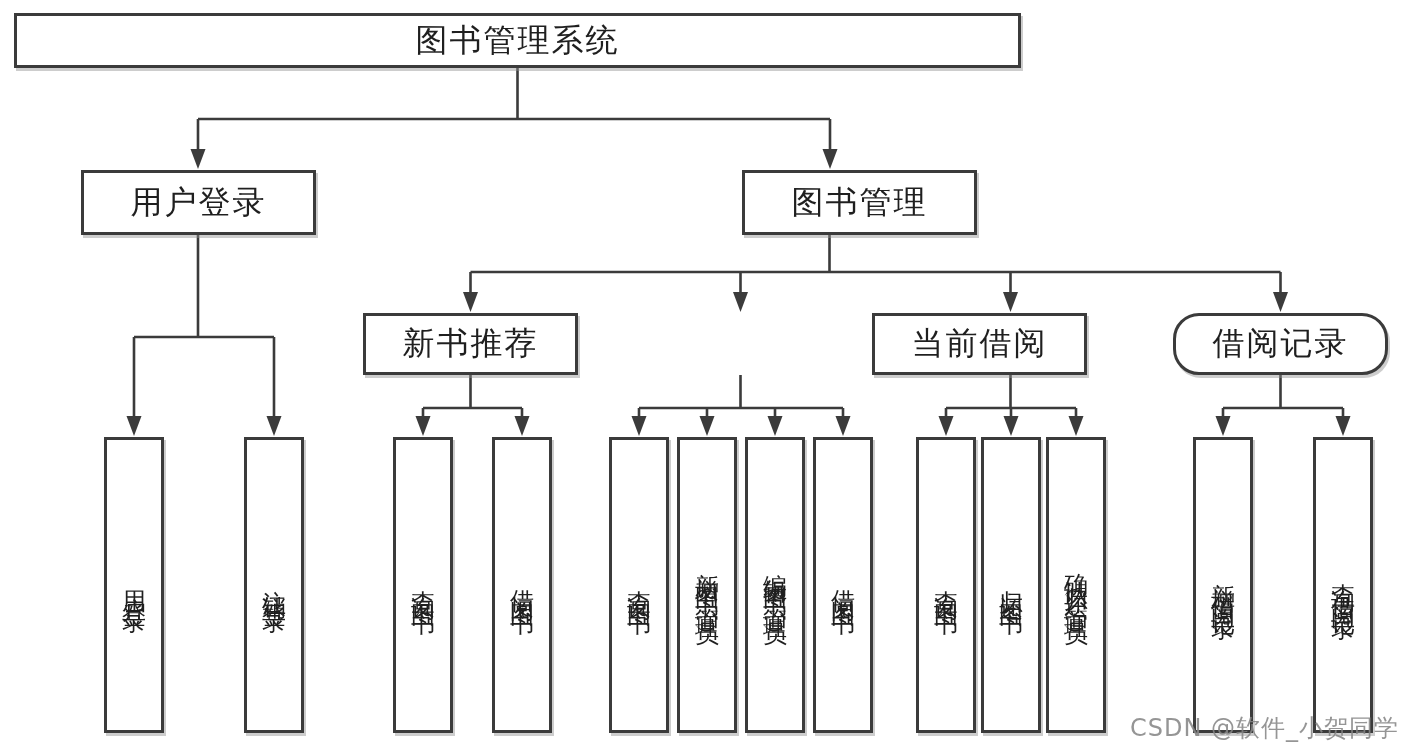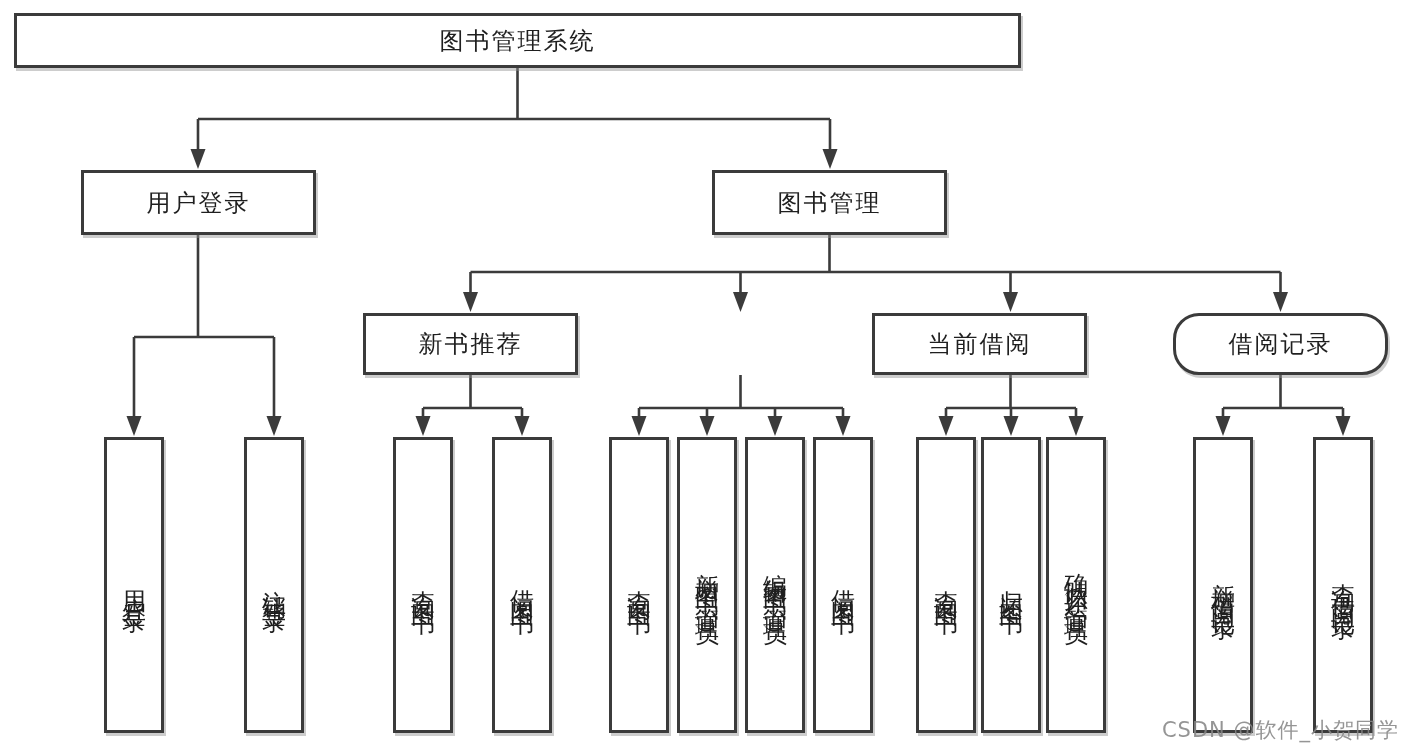--- a/index.html
+++ b/index.html
@@ -32,40 +32,40 @@
     position: absolute;
     background: #ffffff;
     border: 3px solid #3b3b3b;
     box-shadow: 2px 3px 0 rgba(145,145,145,0.45);
     display: flex;
     align-items: center;
     justify-content: center;
     color: #1f1f1f;
     z-index: 2;
   }
-  .hbox { font-size: 24px; letter-spacing: 2px; }
+  .hbox { font-size: 32px; letter-spacing: 2px; }
   .vbox {
     writing-mode: vertical-rl;
     text-orientation: mixed;
     font-size: 24px;
     letter-spacing: 7px;
     white-space: nowrap;
   }
 
   
   .root  { left: 14px;  top: 13px;  width: 1007px; height: 55px; }
   .lvl2  { top: 170px; width: 235px; height: 65px; }
   .lvl3  { top: 313px; width: 215px; height: 62px; }
   .lvl4  { top: 437px; width: 60px;  height: 296px; }
 
   .watermark {
     position: absolute;
     right: 6px;
     bottom: 3px;
-    font-size: 21px;
+    font-size: 24px;
     letter-spacing: 1px;
     color: rgba(134,134,134,0.88);
     z-index: 3;
   }
 </style>
 </head>
 <body>
 
 <div id="canvas">
 
@@ -115,21 +115,21 @@
     <g>
       <path d="M1280.5 375 V408 M1223 408 H1343 M1223 408 V418 M1343 408 V418"></path>
       <polygon points="1215.5,416 1230.5,416 1223,436"></polygon>
       <polygon points="1335.5,416 1350.5,416 1343,436"></polygon>
     </g>
   </svg>
 
   <div class="box hbox root">图书管理系统</div>
 
   <div class="box hbox lvl2" style="left:81px;">用户登录</div>
-  <div class="box hbox lvl2" style="left:712px;">图书管理</div>
+  <div class="box hbox lvl2" style="left:742px;">图书管理</div>
 
   <div class="box hbox lvl3" style="left:363px;">新书推荐</div>
   <div class="box hbox lvl3" style="left:872px;">当前借阅</div>
   <div class="box hbox lvl3" style="left:1173px;border-radius:26px;">借阅记录</div>
 
   <div class="box vbox lvl4" style="left:104px;">用户登录</div>
   <div class="box vbox lvl4" style="left:244px;">注销登录</div>
 
   <div class="box vbox lvl4" style="left:393px;">查询图书</div>
   <div class="box vbox lvl4" style="left:492px;">借阅图书</div>

